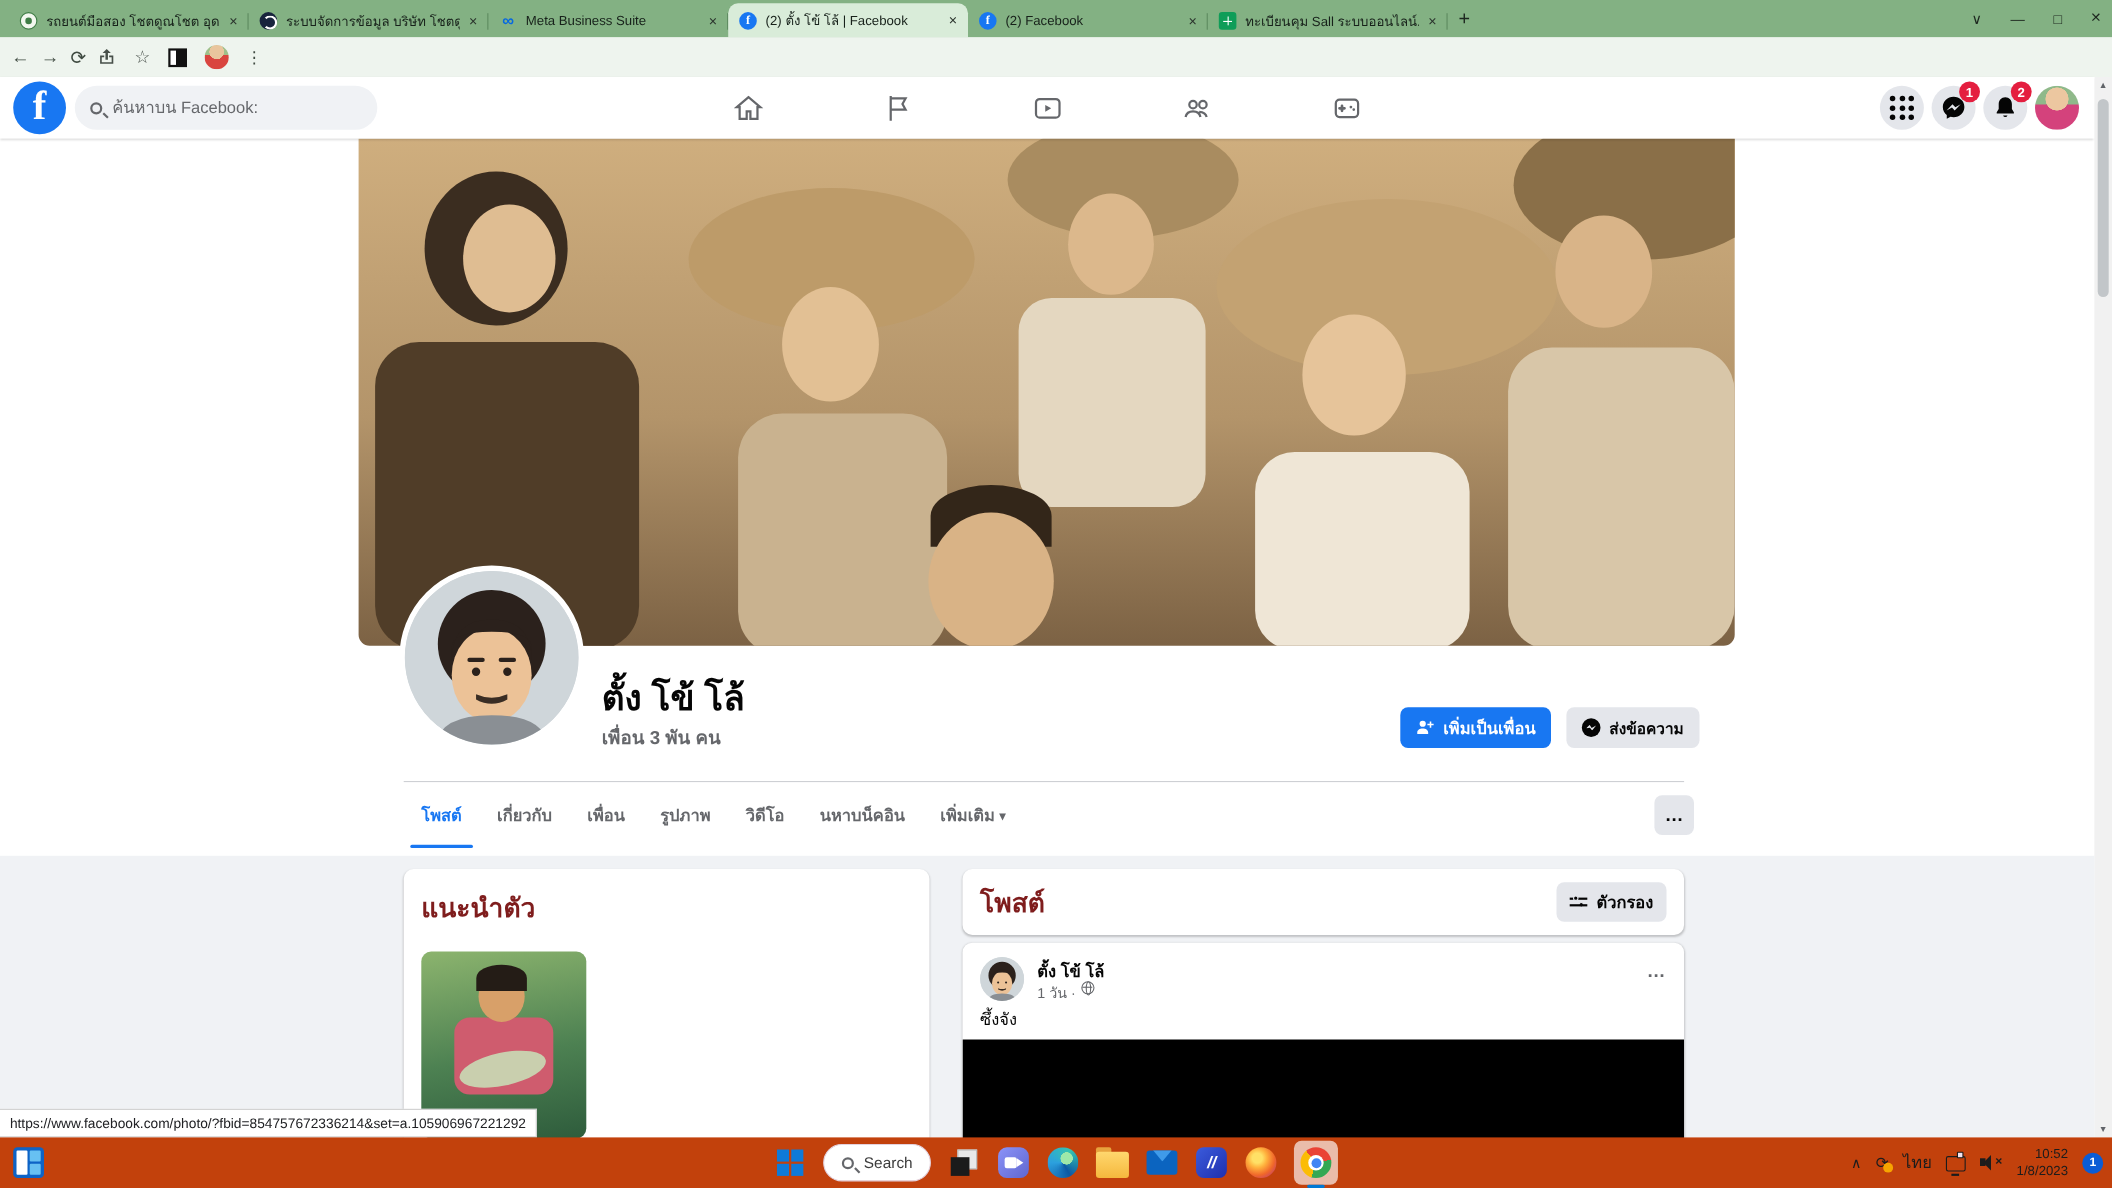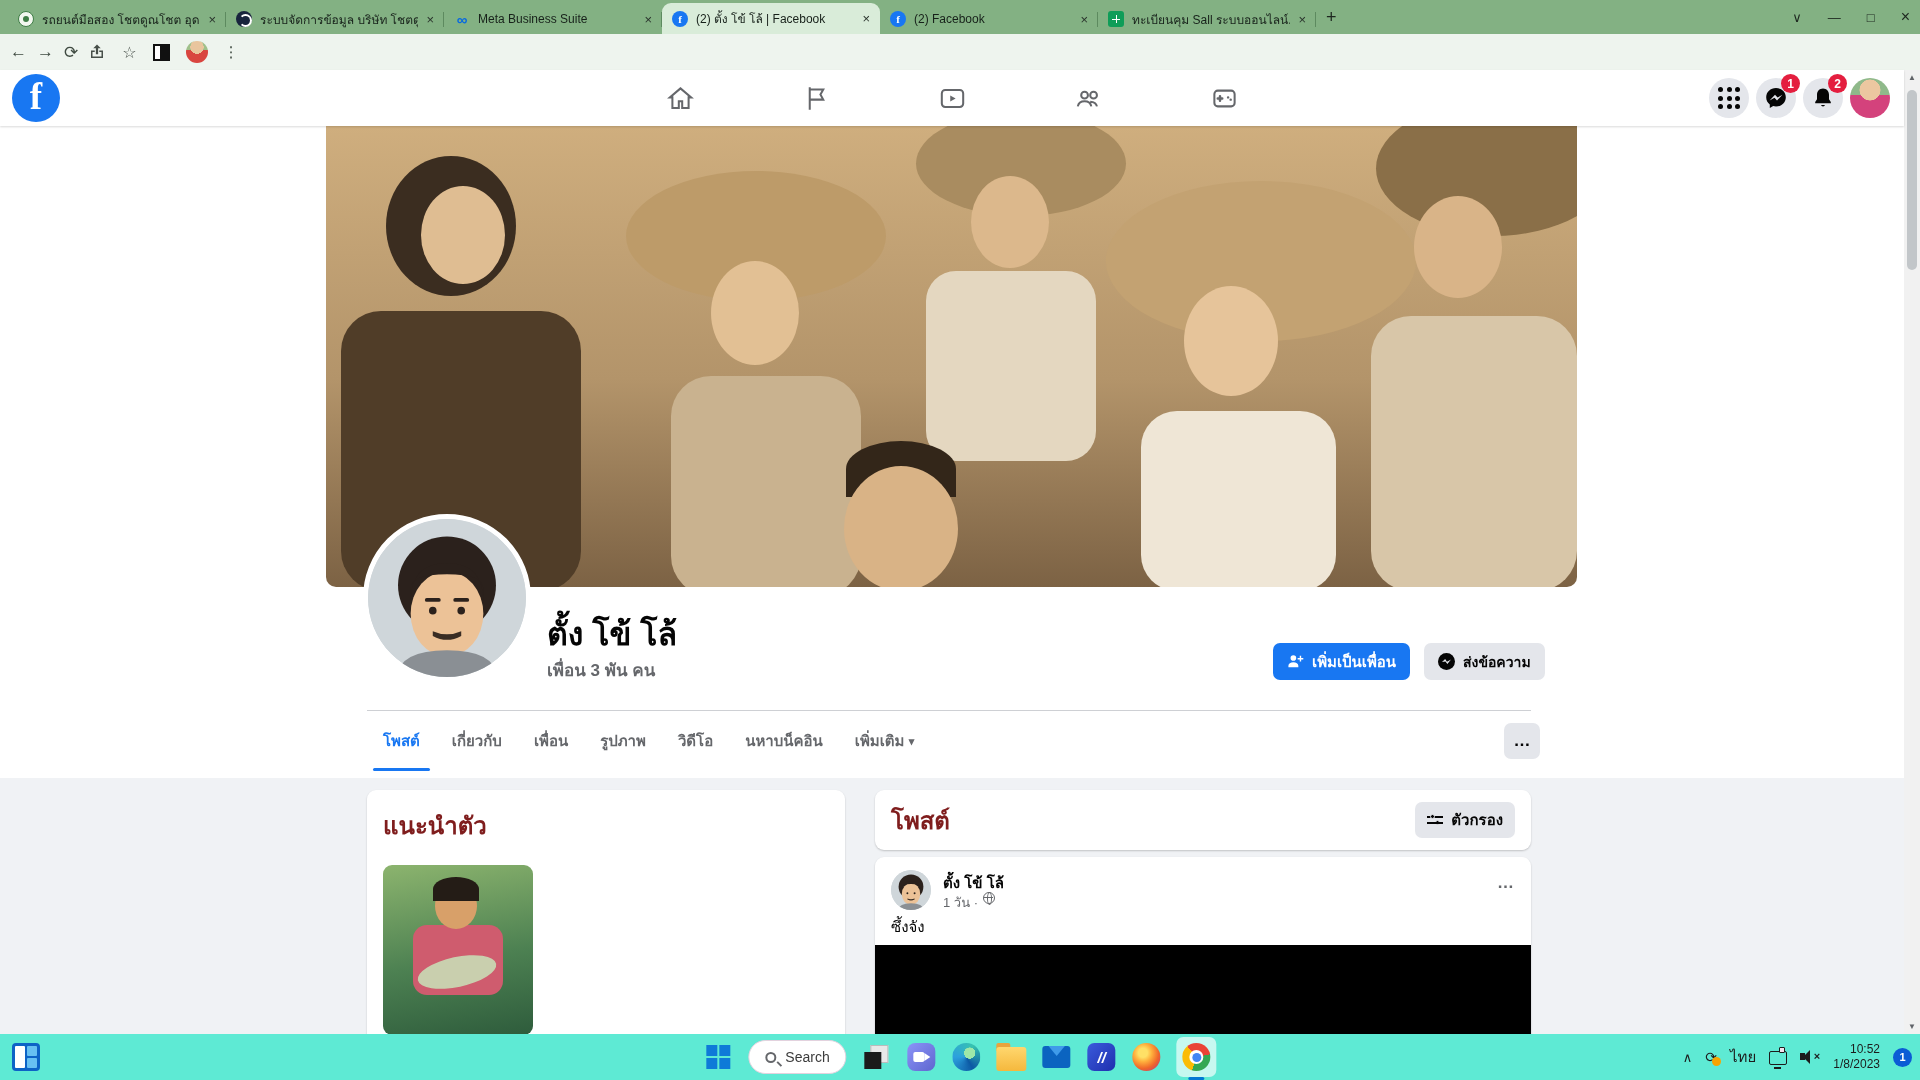--- a/index.html
+++ b/index.html
@@ -111,21 +111,21 @@
   .globe::before{content:"";position:absolute;left:3.2px;top:-1px;width:3px;height:11px;border:1px solid #65676b;border-radius:50%}
   .globe::after{content:"";position:absolute;left:0;top:4px;width:9.5px;height:1px;background:#65676b}
   .postdots{position:absolute;right:16px;top:16px;font-size:17px;font-weight:bold;color:#65676b;letter-spacing:1px}
   .caption{position:absolute;left:16px;top:58px;font-size:15px;color:#050505}
   .media{position:absolute;left:0;top:88px;right:0;bottom:0;background:#000}
 
   
   .statuspop{position:absolute;left:0;top:1008px;height:26px;background:#fff;border:1px solid #cfcfcf;border-left:none;display:flex;align-items:center;padding:0 9px;font-size:12.5px;color:#202124;z-index:20;max-width:640px;white-space:nowrap}
 
   
-  .taskbar{position:absolute;left:0;right:0;bottom:0;height:46px;background:#5eead4;z-index:30}
+  .taskbar{position:absolute;left:0;right:0;bottom:0;height:46px;background:#c2410c;z-index:30}
   .widgets{position:absolute;left:12px;top:9px;width:28px;height:28px;border-radius:4px;background:#0d63c6;padding:3px;display:flex;gap:2px}
   .widgets b{flex:1;background:#fff;border-radius:1px}
   .widgets i{flex:1;display:flex;flex-direction:column;gap:2px}
   .widgets i span{flex:1;background:#67c0f2;border-radius:1px}
   .tcenter{position:absolute;left:50%;top:0;height:46px;transform:translateX(-50%);display:flex;align-items:center;gap:15px}
   .tico{width:30px;height:30px;display:flex;align-items:center;justify-content:center}
   .winlogo{display:grid;grid-template-columns:11px 11px;grid-gap:2px}
   .winlogo i{width:11px;height:11px;background:#0e7ad8}
   .tsearch{height:34px;background:#fff;border:1px solid #e3d2de;border-radius:17px;display:flex;align-items:center;gap:9px;padding:0 16px;font-size:14px;color:#3c3c3c}
   .taskview{width:24px;height:24px;position:relative}
@@ -225,20 +225,24 @@
   </div>
 
   <div class="scroll">
     <span>▲</span>
     <span class="thumb"></span>
     <span>▼</span>
   </div>
 
   <div class="fbheader">
     <div class="fblogo">f</div>
+    <div class="fbsearch">
+      <span class="mag"></span>
+      <span>ค้นหาบน Facebook:</span>
+    </div>
     <div class="fbnavc">
       <span class="fbnavi">
         <svg viewBox="0 0 24 24">
             <path d="M12 3 2.5 11h2.3v9.5h5.7v-6h3v6h5.7V11h2.3L12 3z" fill="none" stroke-width="1.8"></path>
           </svg>
       </span>
       <span class="fbnavi">
         <svg viewBox="0 0 24 24">
             <path d="M6 2v20M6 4h12l-2.5 4.5L18 13H6" fill="none" stroke-width="1.8"></path>
           </svg>
@@ -391,20 +395,23 @@
     <div class="postname">ตั้ง โข้ โล้</div>
     <div class="posttime">
       <span>1 วัน ·</span>
       <span class="globe"></span>
     </div>
     <div class="postdots">…</div>
     <div class="caption">ซึ้งจัง</div>
     <div class="media"></div>
   </div>
 
+  <div class="statuspop">
+    <span>https://www.facebook.com/photo/?fbid=854757672336214&amp;set=a.105906967221292</span>
+  </div>
 
   <div class="taskbar">
     <div class="widgets">
         <b></b>
         <i>
           <span></span>
           <span></span>
         </i>
       </div>
     <div class="tcenter">

